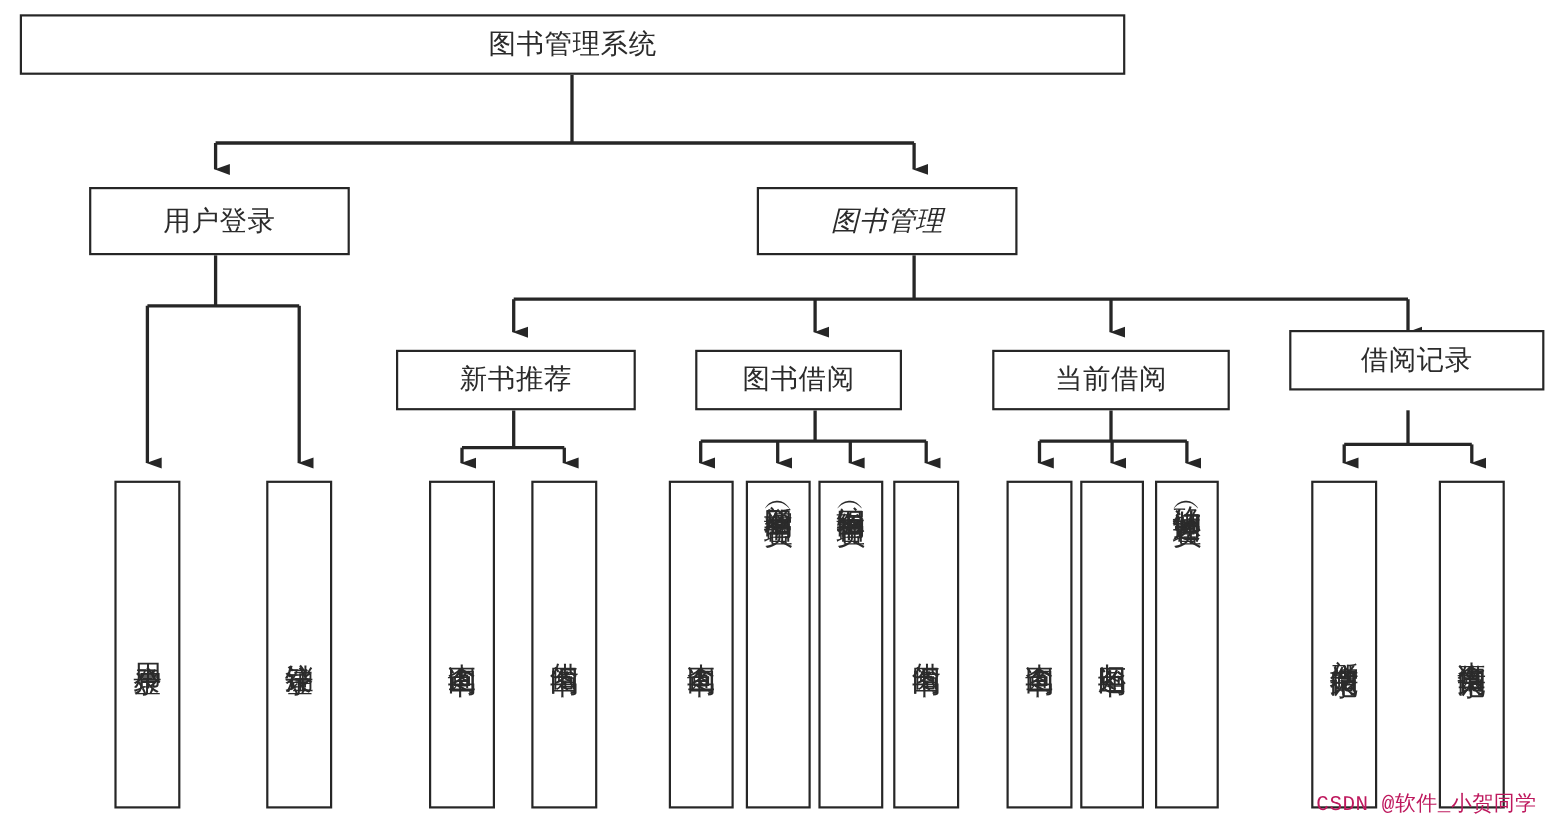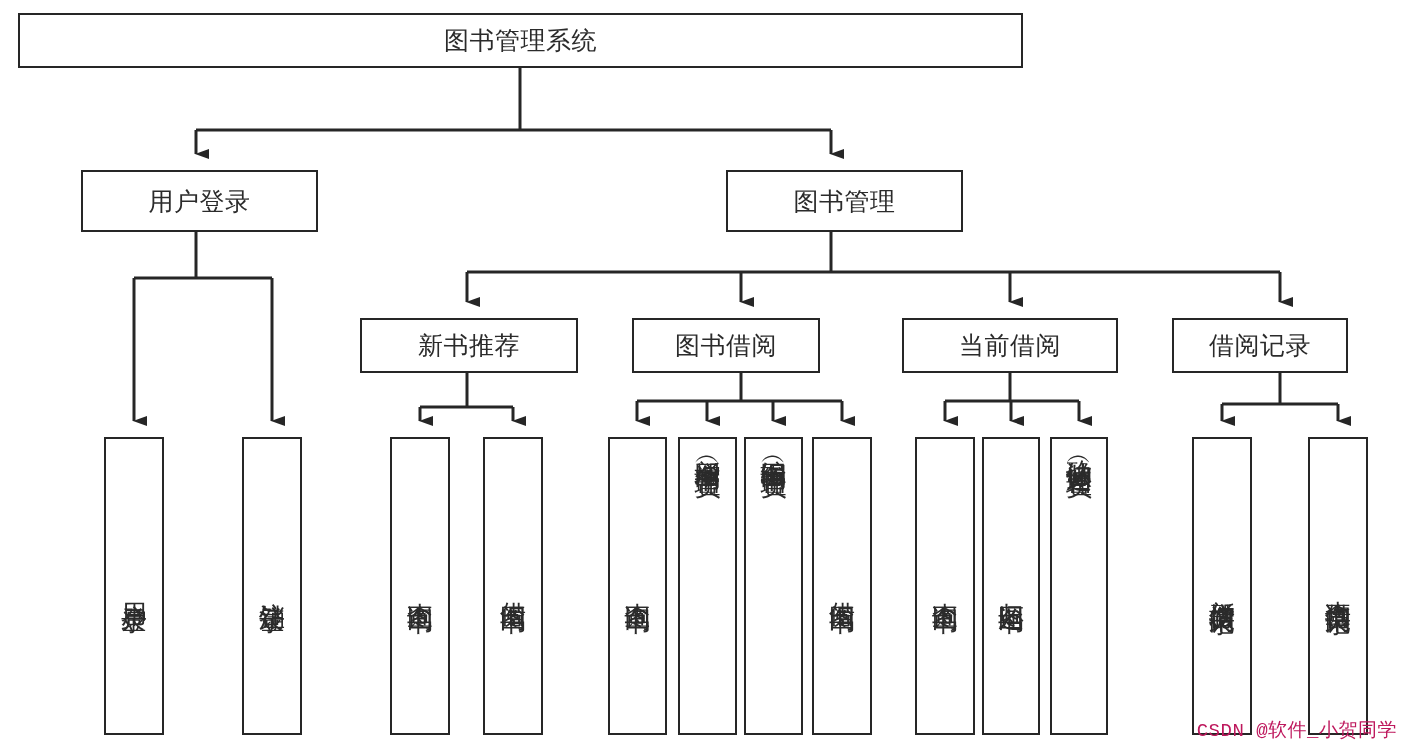--- a/index.html
+++ b/index.html
@@ -140,37 +140,37 @@
   </svg>
 
   <div class="node horiz root" style="left:18px; top:13px; width:1005px; height:55px;">
     <span class="label">图书管理系统</span>
   </div>
 
   <div class="node horiz" style="left:81px; top:170px; width:237px; height:62px;">
     <span class="label">用户登录</span>
   </div>
 
-  <div class="node horiz" style="left:726px; top:170px; width:237px; height:62px;">
+  <div class="node horiz" style="left:688px; top:170px; width:237px; height:62px;font-style:italic;">
     <span class="label">图书管理</span>
   </div>
 
   <div class="node horiz" style="left:360px; top:318px; width:218px; height:55px;justify-content:center;">
     <span class="label">新书推荐</span>
   </div>
 
   <div class="node horiz" style="left:632px; top:318px; width:188px; height:55px;">
     <span class="label">图书借阅</span>
   </div>
 
   <div class="node horiz" style="left:902px; top:318px; width:216px; height:55px;">
     <span class="label">当前借阅</span>
   </div>
 
-  <div class="node horiz" style="left:1172px; top:318px; width:176px; height:55px;">
+  <div class="node horiz" style="left:1172px; top:300px; width:232px; height:55px;">
     <span class="label">借阅记录</span>
   </div>
 
   <div class="node vert mid-align" style="left:104px; top:437px; width:60px; height:298px;">
     <span class="label">用户登录</span>
   </div>
 
   <div class="node vert mid-align" style="left:242px; top:437px; width:60px; height:298px;">
     <span class="label">注销登录</span>
   </div>

